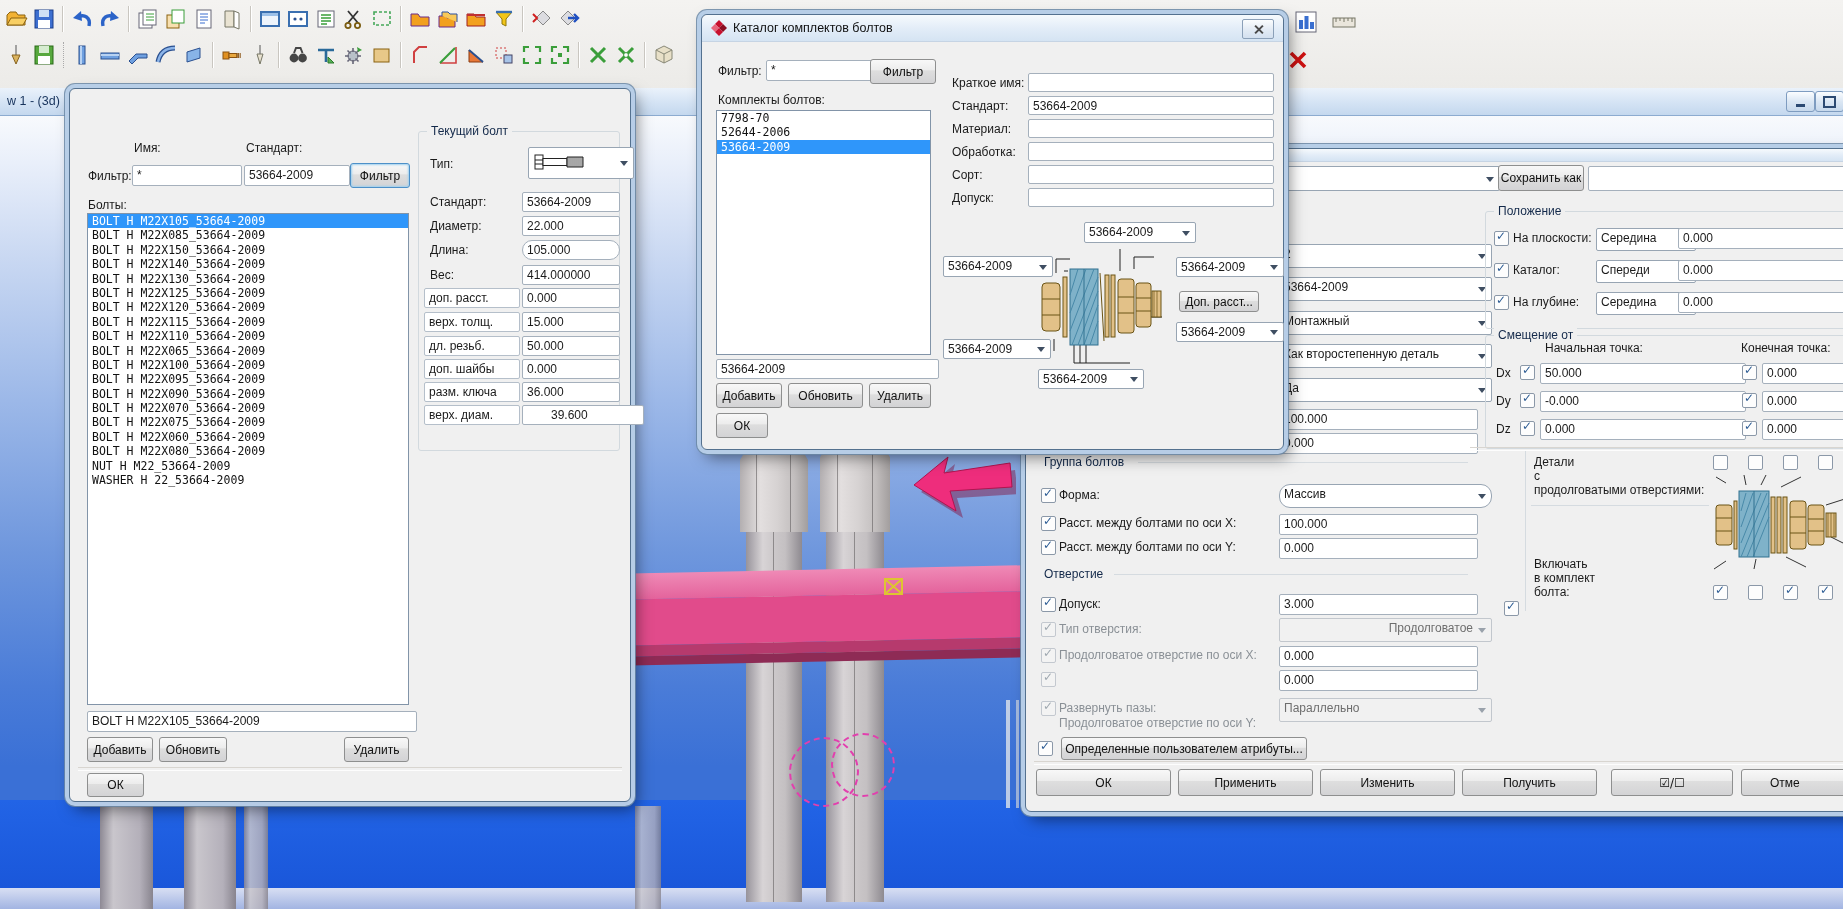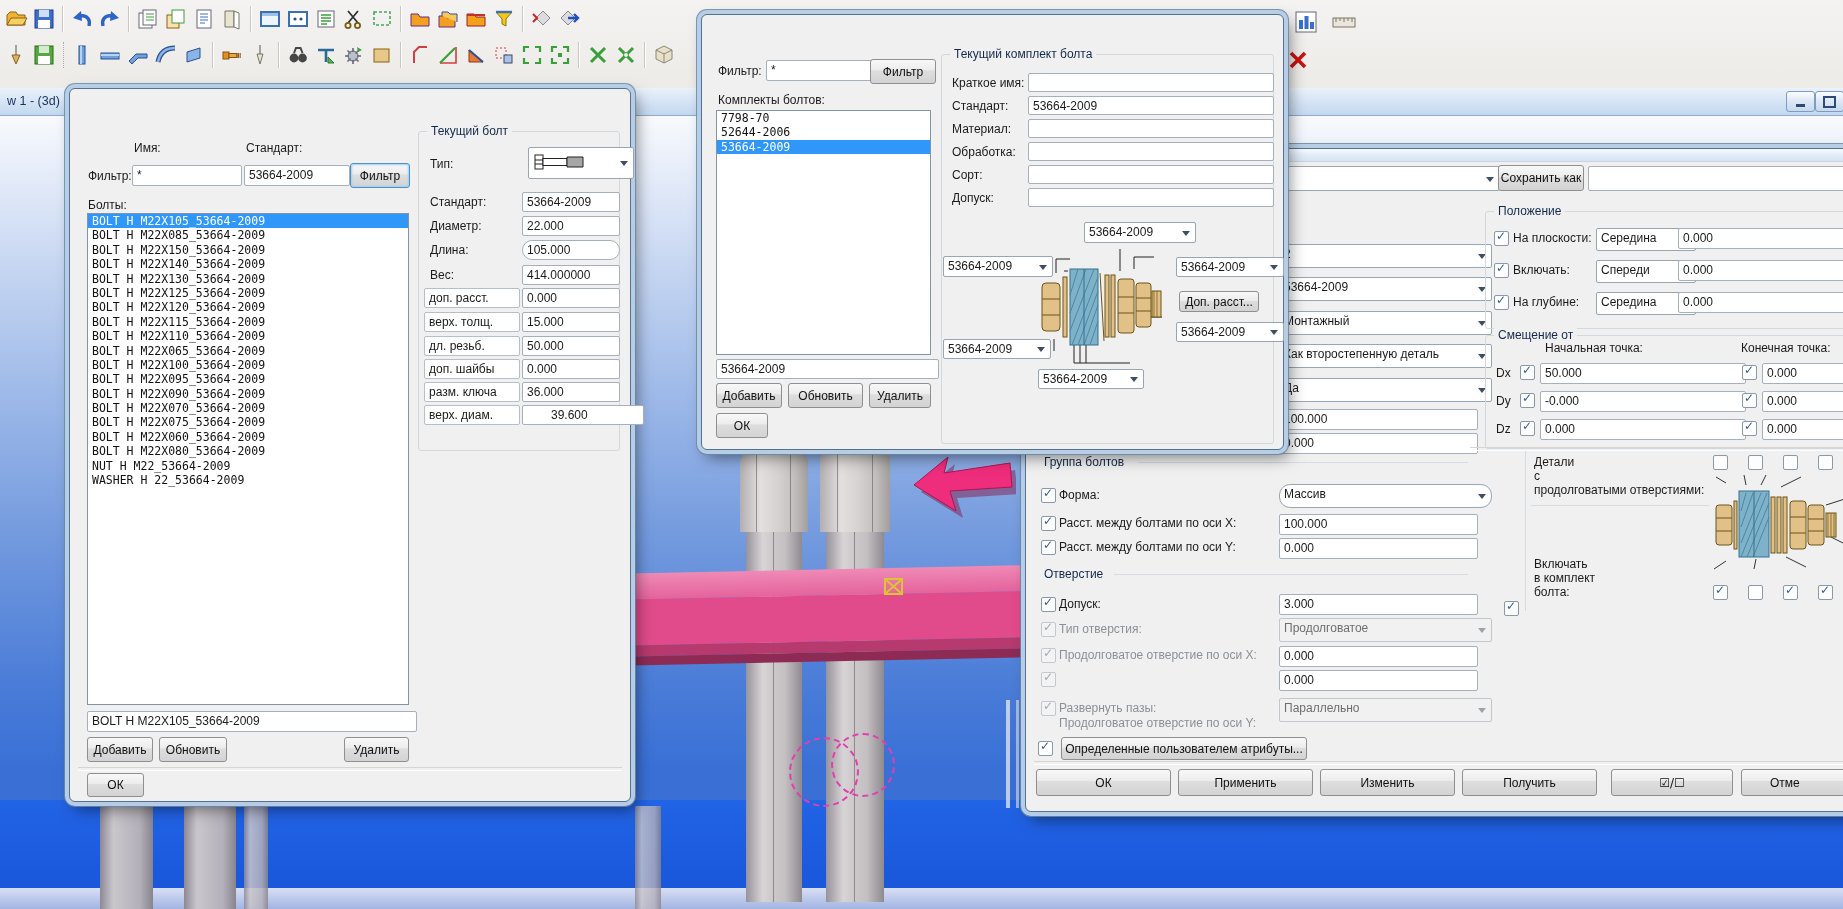--- a/index.html
+++ b/index.html
@@ -432,21 +432,21 @@
     <div class="inp" style="left:253px;top:284px;width:189px;height:17px;">0.000</div>
 
     <div class="grp" style="left:459px;top:62px;width:380px;height:116px;">
       <b>Положение</b>
     </div>
     <span class="ck on" style="left:468px;top:82px;"></span>
     <span class="lab" style="left:487px;top:82px;">На плоскости:</span>
     <div class="cmb" style="left:570px;top:79px;width:76px;height:19px;">Середина</div>
     <div class="inp" style="left:652px;top:79px;width:158px;height:17px;">0.000</div>
     <span class="ck on" style="left:468px;top:114px;"></span>
-    <span class="lab" style="left:487px;top:114px;">Включать:</span>
+    <span class="lab" style="left:487px;top:114px;">Каталог:</span>
     <div class="cmb" style="left:570px;top:111px;width:76px;height:19px;">Спереди</div>
     <div class="inp" style="left:652px;top:111px;width:158px;height:17px;">0.000</div>
     <span class="ck on" style="left:468px;top:146px;"></span>
     <span class="lab" style="left:487px;top:146px;text-align:right;">На глубине:</span>
     <div class="cmb" style="left:570px;top:143px;width:76px;height:19px;">Середина</div>
     <div class="inp" style="left:652px;top:143px;width:158px;height:17px;">0.000</div>
 
     <div class="grp" style="left:459px;top:186px;width:380px;height:112px;">
       <b>Смещение от</b>
     </div>
@@ -483,21 +483,21 @@
     <span class="lab" style="left:33px;top:391px;">Расст. между болтами по оси Y:</span>
     <div class="inp" style="left:253px;top:389px;width:189px;height:17px;">0.000</div>
 
     <span class="cap" style="left:18px;top:418px;">Отверстие</span>
     <span class="capline" style="left:88px;top:425px;width:354px;"></span>
     <span class="ck on" style="left:15px;top:448px;"></span>
     <span class="lab" style="left:33px;top:448px;">Допуск:</span>
     <div class="inp" style="left:253px;top:445px;width:189px;height:17px;">3.000</div>
     <span class="ck dis on" style="left:15px;top:473px;"></span>
     <span class="lab dis" style="left:33px;top:473px;">Тип отверстия:</span>
-    <div class="cmb dis" style="left:253px;top:469px;width:189px;height:20px;">Продолговатое</div>
+    <div class="cmb dis" style="left:253px;top:469px;width:189px;height:20px;text-align:right;">Продолговатое</div>
     <span class="ck dis on" style="left:15px;top:499px;"></span>
     <span class="lab dis" style="left:33px;top:499px;">Продолговатое отверстие по оси X:</span>
     <div class="inp" style="left:253px;top:497px;width:189px;height:17px;">0.000</div>
     <span class="ck dis on" style="left:15px;top:523px;"></span>
     <span class="lab dis" style="left:33px;top:523px;margin-top:44px;">Продолговатое отверстие по оси Y:</span>
     <div class="inp" style="left:253px;top:521px;width:189px;height:17px;">0.000</div>
     <span class="ck dis on" style="left:15px;top:552px;"></span>
     <span class="lab dis" style="left:33px;top:552px;">Развернуть пазы:</span>
     <div class="cmb dis" style="left:253px;top:549px;width:189px;height:20px;">Параллельно</div>
 
@@ -616,38 +616,47 @@
     <div class="inp" style="left:452px;top:247px;width:88px;height:16px;">50.000</div>
     <div class="lblbox" style="left:354px;top:270px;width:86px;height:16px;">доп. шайбы</div>
     <div class="inp" style="left:452px;top:270px;width:88px;height:16px;">0.000</div>
     <div class="lblbox" style="left:354px;top:293px;width:86px;height:16px;">разм. ключа</div>
     <div class="inp" style="left:452px;top:293px;width:88px;height:16px;">36.000</div>
     <div class="lblbox" style="left:354px;top:316px;width:86px;height:16px;">верх. диам.</div>
     <div class="inp" style="left:452px;top:316px;width:88px;height:16px;padding-left:28px;">39.600</div>
   </div>
 
   <div class="win" style="left:701px;top:14px;width:581px;height:434px;z-index:30;">
+    <div class="wtitle">
+      <span class="wico"><svg width="16" height="16" viewBox="0 0 16 16">
+            <path d="M8 0 L12 4 8 8 4 4Z" fill="#c8102e"></path>
+            <path d="M4 4 L8 8 4 12 0 8Z" fill="#e8647a"></path>
+            <path d="M12 4 L16 8 12 12 8 8Z" fill="#8b0f22"></path>
+            <path d="M8 8 L12 12 8 16 4 12Z" fill="#c8102e"></path>
+          </svg></span>
+      <span class="t">Каталог комплектов болтов</span>
+      <span class="xbtn" style="right:9px;">
+          <span class="xg"></span>
+        </span>
+    </div>
     <span class="lab" style="left:16px;top:49px;">Фильтр:</span>
     <div class="inp" style="left:64px;top:45px;width:100px;height:17px;">*</div>
     <div class="btn" style="left:168px;top:44px;width:64px;height:23px;">Фильтр</div>
     <span class="lab" style="left:16px;top:78px;">Комплекты болтов:</span>
     <div class="list" style="left:14px;top:95px;width:213px;height:243px;">
       <div class="row">7798-70</div>
       <div class="row">52644-2006</div>
       <div class="row sel">53664-2009</div>
     </div>
     <div class="inp" style="left:14px;top:344px;width:213px;height:16px;">53664-2009</div>
     <div class="btn" style="left:14px;top:368px;width:64px;height:23px;">Добавить</div>
     <div class="btn" style="left:86px;top:368px;width:73px;height:23px;">Обновить</div>
     <div class="btn" style="left:167px;top:368px;width:60px;height:23px;">Удалить</div>
     <div class="btn" style="left:14px;top:398px;width:50px;height:23px;">ОК</div>
 
-    <div class="grp" style="left:239px;top:39px;width:331px;height:388px;">
-      <b>Текущий комплект болта</b>
-    </div>
     <span class="lab" style="left:250px;top:61px;">Краткое имя:</span>
     <div class="inp" style="left:326px;top:58px;width:236px;height:15px;"></div>
     <span class="lab" style="left:250px;top:84px;">Стандарт:</span>
     <div class="inp" style="left:326px;top:81px;width:236px;height:15px;">53664-2009</div>
     <span class="lab" style="left:250px;top:107px;">Материал:</span>
     <div class="inp" style="left:326px;top:104px;width:236px;height:15px;"></div>
     <span class="lab" style="left:250px;top:130px;">Обработка:</span>
     <div class="inp" style="left:326px;top:127px;width:236px;height:15px;"></div>
     <span class="lab" style="left:250px;top:153px;">Сорт:</span>
     <div class="inp" style="left:326px;top:150px;width:236px;height:15px;"></div>

